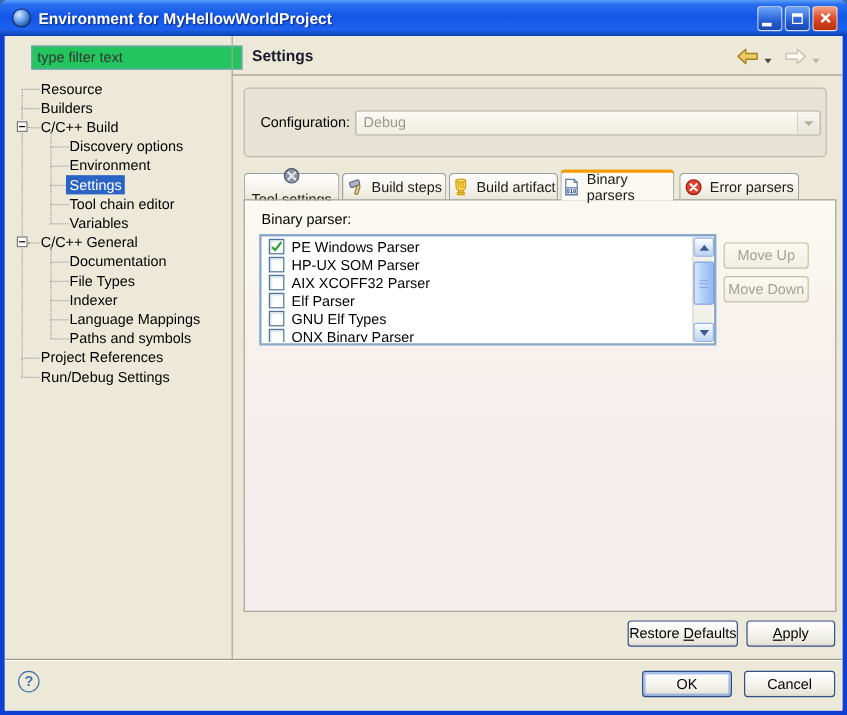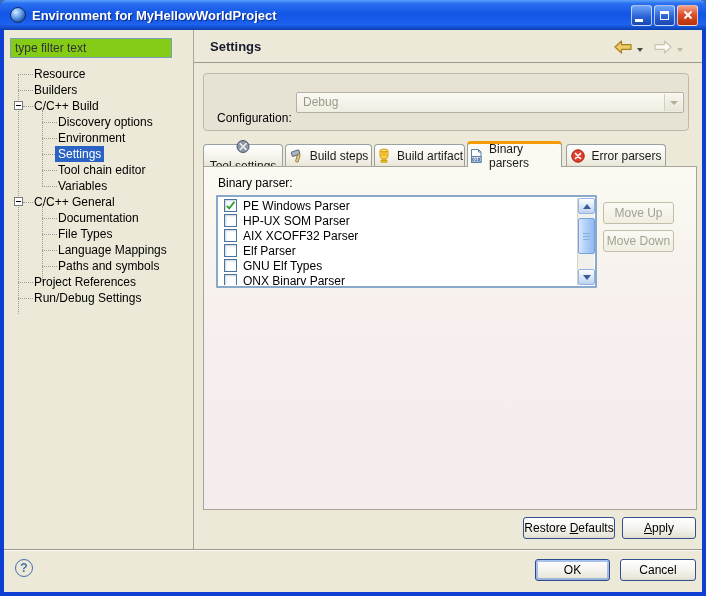--- a/index.html
+++ b/index.html
@@ -31,22 +31,22 @@
   }
   .tb-btn.close{ background:linear-gradient(180deg,#f2a38a 0%,#dd4f2e 45%,#b83007 100%); }
   .glyph-min{ width:8px; height:3px; background:#fff; align-self:flex-end; margin:0 0 3px -6px; }
   .glyph-max{ width:9px; height:9px; border:1px solid #fff; border-top:3px solid #fff; background:transparent; }
 
   
   .client{ position:absolute; left:0; top:30px; width:698px; height:562px; background:#ece9d8; overflow:hidden; }
 
   
   .filter{
-    position:absolute; left:6px; top:8px; width:162px; height:20px;
-    border:1px solid #7f9db9; background:#84cc16; font:12px "Liberation Sans",sans-serif; color:#333; padding:0 4px;
+    position:absolute; left:22px; top:8px; width:176px; height:20px;
+    border:1px solid #7f9db9; background:#22c55e; font:12px "Liberation Sans",sans-serif; color:#333; padding:0 4px;
   }
   .tree{ position:absolute; left:0; top:36px; width:189px; height:260px; font-size:12px; color:#000; }
   .rail{ position:absolute; width:0; border-left:1px dotted #9a9a9a; }
   .root-rail{ left:14px; top:8px; height:240px; }
   .build-rail{ left:38px; top:44px; height:76px; }
   .general-rail{ left:38px; top:140px; height:76px; }
   .tree-row{ position:relative; height:16px; line-height:16px; white-space:nowrap; cursor:default; }
   .tree-row::before{ content:''; position:absolute; top:8px; border-top:1px dotted #9a9a9a; }
   .tree-row.leaf0::before{ left:14px; width:15px; }
   .tree-row.exp::before{ left:19px; width:10px; }
@@ -68,21 +68,21 @@
   .nav{ position:absolute; left:608px; top:9px; display:flex; align-items:center; gap:3px; }
   .caret{ width:0; height:0; border-left:3px solid transparent; border-right:3px solid transparent; border-top:4px solid #4a4a42; margin-top:2px; }
   .caret.light{ border-top-color:#bcb8a8; }
   .hsep{ position:absolute; left:190px; top:32px; width:508px; height:1px; background:#9c9a8e; }
 
   
   .config-group{
     position:absolute; left:199px; top:43px; width:486px; height:58px;
     background:#e6e3d5; border:1px solid #bcb8aa; border-radius:4px;
   }
-  .config-label{ position:absolute; left:13px; top:21px; font-size:12px; color:#000;margin-top:16px; }
+  .config-label{ position:absolute; left:13px; top:21px; font-size:12px; color:#000; }
   .combo{
     position:absolute; left:92px; top:18px; width:388px; height:21px;
     background:linear-gradient(180deg,#fbfaf4 0%,#efede0 100%); border:1px solid #b5b1a2; border-radius:2px;
   }
   .combo-value{ position:absolute; left:6px; top:2px; font-size:12px; color:#9b9889; }
   .combo-arrow{
     position:absolute; right:1px; top:1px; bottom:1px; width:18px;
     border-left:1px solid #d3d0c2; background:linear-gradient(180deg,#f7f5ee,#e8e5d8);
     display:flex; align-items:center; justify-content:center;
   }
@@ -230,20 +230,23 @@
           </span>
           <span class="lbl">C/C++ General</span>
         </div>
         <div class="tree-row leaf1">
           <span class="lbl">Documentation</span>
         </div>
         <div class="tree-row leaf1">
           <span class="lbl">File Types</span>
         </div>
         <div class="tree-row leaf1">
+          <span class="lbl">Indexer</span>
+        </div>
+        <div class="tree-row leaf1">
           <span class="lbl">Language Mappings</span>
         </div>
         <div class="tree-row leaf1">
           <span class="lbl">Paths and symbols</span>
         </div>
         <div class="tree-row leaf0">
           <span class="lbl">Project References</span>
         </div>
         <div class="tree-row leaf0">
           <span class="lbl">Run/Debug Settings</span>

